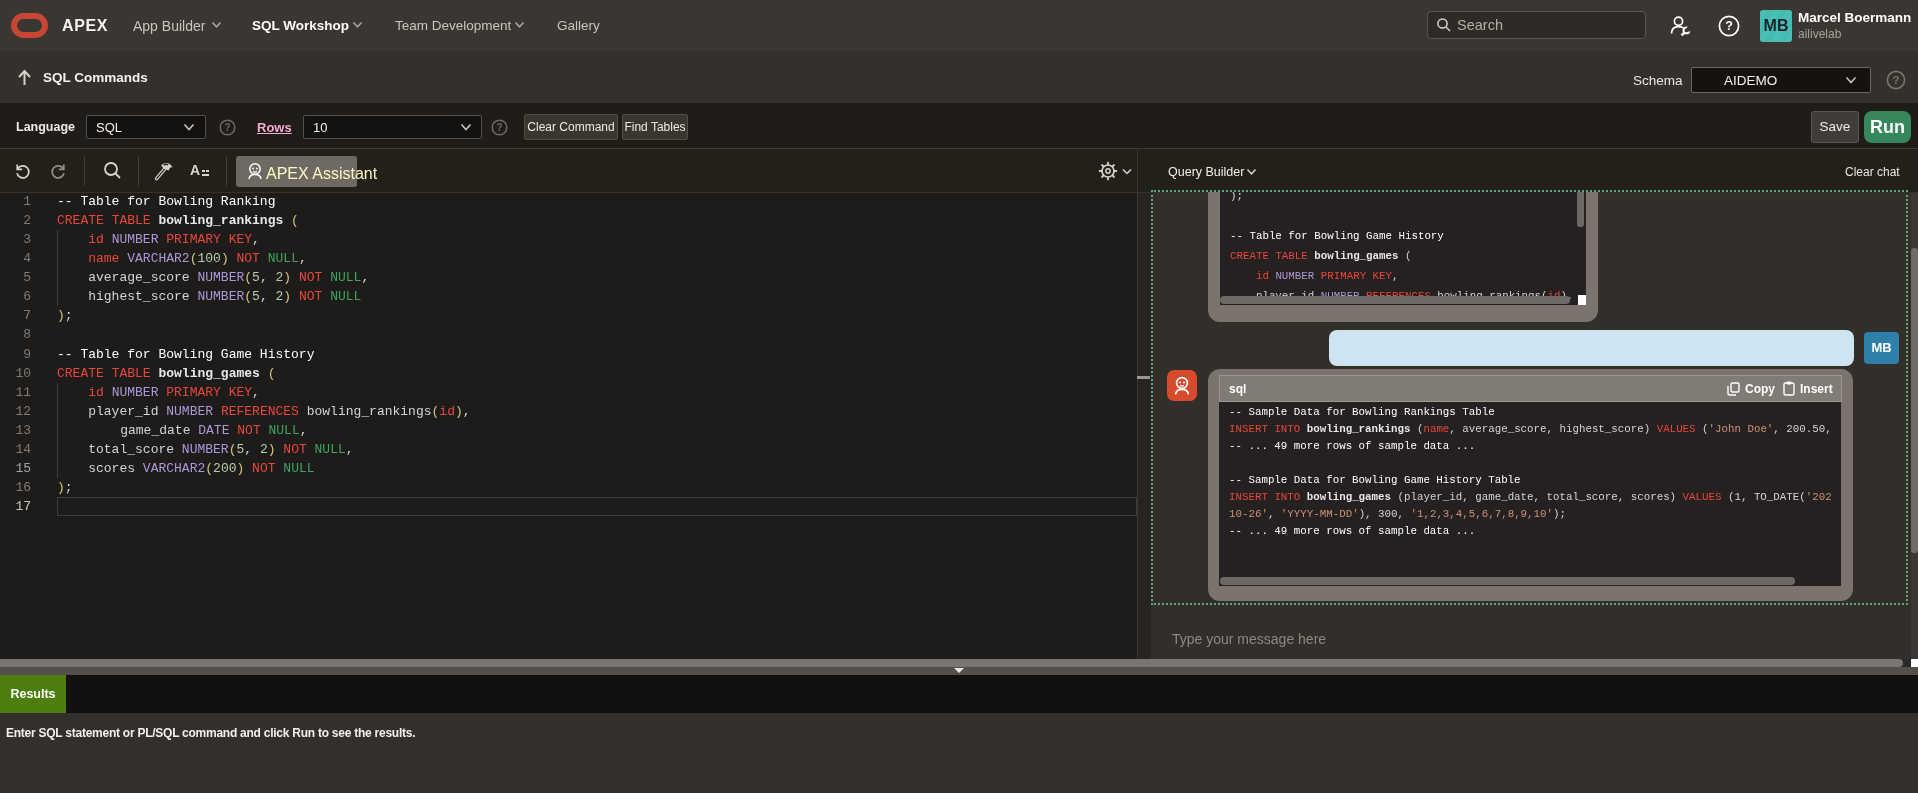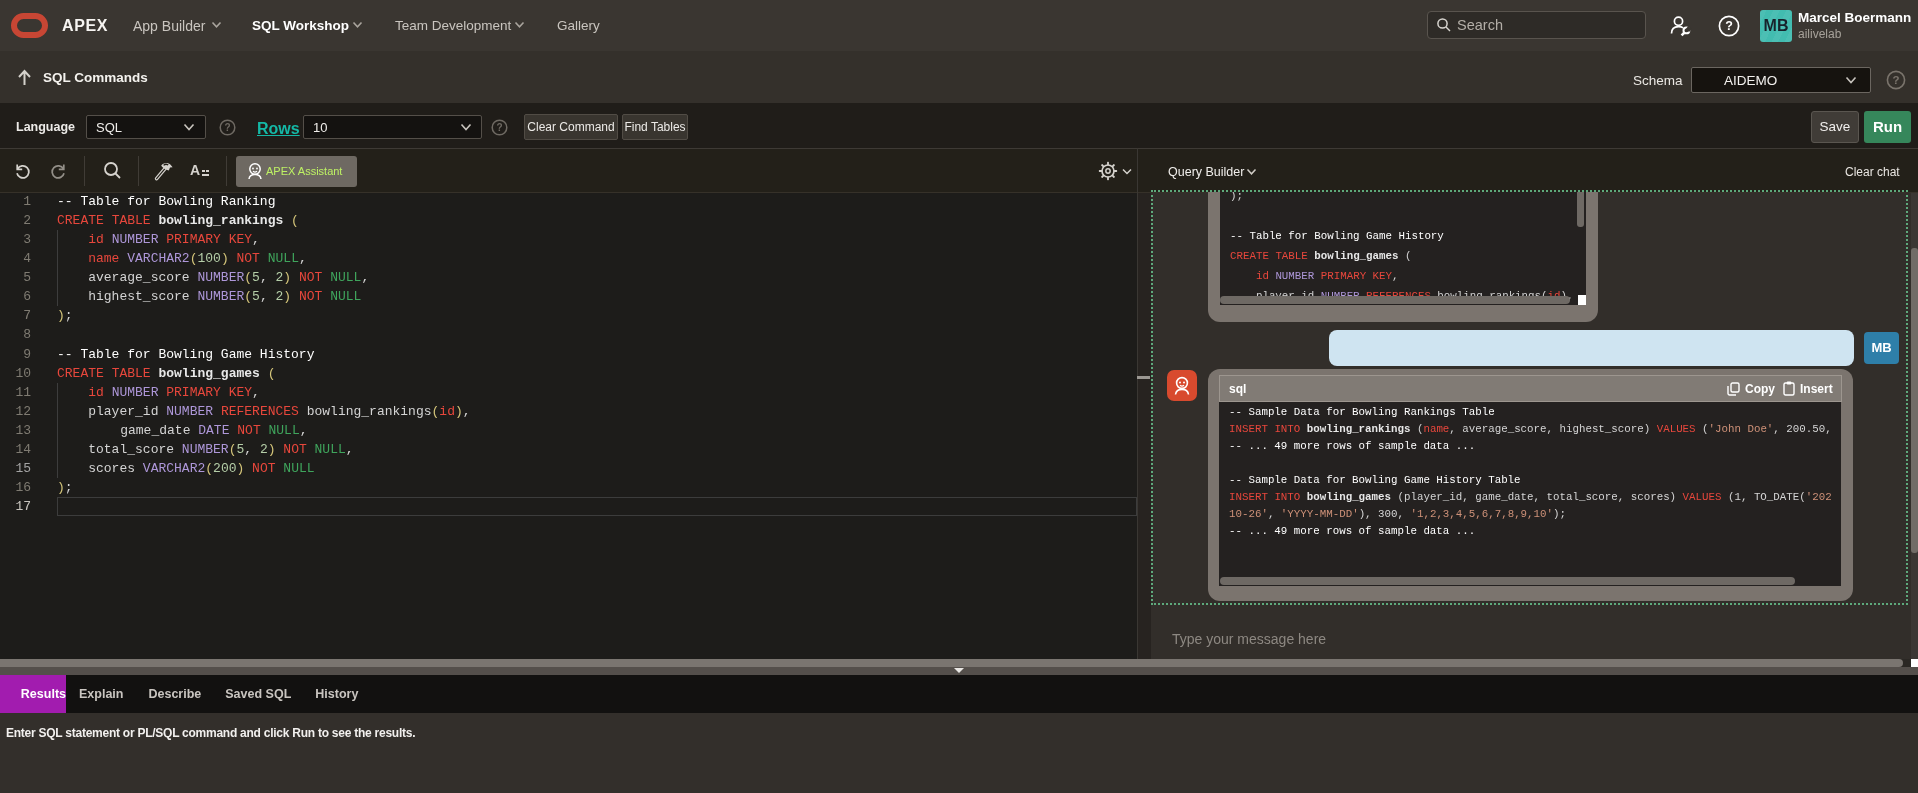--- a/index.html
+++ b/index.html
@@ -79,34 +79,34 @@
   <div class="abs" style="left:16px;top:120px;font-size:12.5px;font-weight:bold;color:#edebe8;">Language</div>
   <div class="abs" style="left:86px;top:115px;width:120px;height:24px;background:#141210;border:1px solid #544f49;border-radius:2px;"></div>
   <div class="abs" style="left:96px;top:120px;font-size:13px;color:#f0eeeb;">SQL</div>
   <svg class="abs" style="left:183px;top:123px;" width="12" height="9" viewBox="0 0 12 9">
       <path d="M1.5 1.5 L6 6.5 L10.5 1.5" fill="none" stroke="#c8c4be" stroke-width="1.6"></path>
     </svg>
   <svg class="abs" style="left:219px;top:119px;" width="17" height="17" viewBox="0 0 17 17">
       <circle cx="8.5" cy="8.5" r="7.3" fill="none" stroke="#6f6a63" stroke-width="1.5"></circle>
       <text x="8.5" y="12.2" text-anchor="middle" font-family="Liberation Sans" font-size="10" font-weight="bold" fill="#6f6a63">?</text>
     </svg>
-  <div class="abs" style="left:257px;top:120px;font-size:16px;font-weight:bold;color:#14b8a6;text-decoration:underline;">Rows</div>
+  <div class="abs" style="left:257px;top:120px;font-size:13px;font-weight:bold;color:#f9a8d4;text-decoration:underline;">Rows</div>
   <div class="abs" style="left:303px;top:115px;width:179px;height:24px;background:#141210;border:1px solid #544f49;border-radius:2px;"></div>
   <div class="abs" style="left:313px;top:120px;font-size:13px;color:#f0eeeb;">10</div>
   <svg class="abs" style="left:460px;top:123px;" width="12" height="9" viewBox="0 0 12 9">
       <path d="M1.5 1.5 L6 6.5 L10.5 1.5" fill="none" stroke="#c8c4be" stroke-width="1.6"></path>
     </svg>
   <svg class="abs" style="left:491px;top:119px;" width="17" height="17" viewBox="0 0 17 17">
       <circle cx="8.5" cy="8.5" r="7.3" fill="none" stroke="#6f6a63" stroke-width="1.5"></circle>
       <text x="8.5" y="12.2" text-anchor="middle" font-family="Liberation Sans" font-size="10" font-weight="bold" fill="#6f6a63">?</text>
     </svg>
   <div class="abs" style="left:524px;top:114px;width:94px;height:26px;background:#39352f;border:1px solid #514c45;border-radius:2px;font-size:12px;color:#eceae7;text-align:center;line-height:24px;">Clear Command</div>
   <div class="abs" style="left:622px;top:114px;width:66px;height:26px;background:#39352f;border:1px solid #514c45;border-radius:2px;font-size:12px;color:#eceae7;text-align:center;line-height:24px;">Find Tables</div>
   <div class="abs" style="left:1811px;top:111px;width:48px;height:32px;background:#403c37;border:1px solid #5a5650;border-radius:3px;font-size:13.5px;color:#f0eeec;text-align:center;line-height:30px;">Save</div>
-  <div class="abs" style="left:1864px;top:111px;width:47px;height:32px;background:#36875b;border-radius:3px;font-size:15px;font-weight:bold;color:#ffffff;text-align:center;line-height:32px;">Run</div>
+  <div class="abs" style="left:1864px;top:111px;width:47px;height:32px;background:#36875b;border-radius:8px;font-size:18px;font-weight:bold;color:#ffffff;text-align:center;line-height:32px;">Run</div>
 
   <div class="abs" style="left:0;top:148px;width:1918px;height:45px;background:#232019;border-top:1px solid #3e3a35;border-bottom:1px solid #363129;"></div>
 
   <svg class="abs" style="left:14px;top:162px;" width="18" height="18" viewBox="0 0 18 18">
       <path d="M3.2 2.4 L3.2 7.4 L8.2 7.4" fill="none" stroke="#d6d3ce" stroke-width="1.7"></path>
       <path d="M3.6 7 A6 6 0 1 1 3 11.2" fill="none" stroke="#d6d3ce" stroke-width="1.7"></path>
     </svg>
   <svg class="abs" style="left:49px;top:162px;" width="18" height="18" viewBox="0 0 18 18">
       <g transform="scale(-1,1) translate(-18,0)">
         <path d="M3.2 2.4 L3.2 7.4 L8.2 7.4" fill="none" stroke="#938f88" stroke-width="1.7"></path>
@@ -132,21 +132,21 @@
 
   <div class="abs" style="left:226px;top:156px;width:1px;height:30px;background:#403c36;"></div>
   <div class="abs" style="left:236px;top:156px;width:121px;height:31px;background:#6e6962;border-radius:3px;"></div>
   <svg class="abs" style="left:245px;top:161px;" width="20" height="20" viewBox="0 0 20 20">
     <circle cx="10" cy="8" r="5.2" fill="none" stroke="#ffffff" stroke-width="1.5"></circle>
     <circle cx="8" cy="7.5" r="0.9" fill="#ffffff"></circle>
       <circle cx="12" cy="7.5" r="0.9" fill="#ffffff"></circle>
     <path d="M8 10.2 C9.2 11.2 10.8 11.2 12 10.2" fill="none" stroke="#ffffff" stroke-width="1.2"></path>
     <path d="M4 18 C4.5 14.8 7 13.6 10 13.6 C13 13.6 15.5 14.8 16 18" fill="none" stroke="#ffffff" stroke-width="1.5"></path>
   </svg>
-  <div class="abs" style="left:266px;top:165px;font-size:11px;color:#bef264;">APEX Assistant</div>
+  <div class="abs" style="left:266px;top:165px;font-size:16px;color:#fef9c3;">APEX Assistant</div>
   <svg class="abs" style="left:1098px;top:161px;" width="20" height="20" viewBox="0 0 24 24">
       <circle cx="12" cy="12" r="7.2" fill="none" stroke="#d6d3ce" stroke-width="2"></circle>
       <circle cx="12" cy="12" r="2.6" fill="none" stroke="#d6d3ce" stroke-width="1.8"></circle>
       <rect x="10.9" y="1" width="2.2" height="4" rx="0.8" fill="#d6d3ce" transform="rotate(0 12 12)"></rect>
       <rect x="10.9" y="1" width="2.2" height="4" rx="0.8" fill="#d6d3ce" transform="rotate(45 12 12)"></rect>
       <rect x="10.9" y="1" width="2.2" height="4" rx="0.8" fill="#d6d3ce" transform="rotate(90 12 12)"></rect>
       <rect x="10.9" y="1" width="2.2" height="4" rx="0.8" fill="#d6d3ce" transform="rotate(135 12 12)"></rect>
       <rect x="10.9" y="1" width="2.2" height="4" rx="0.8" fill="#d6d3ce" transform="rotate(180 12 12)"></rect>
       <rect x="10.9" y="1" width="2.2" height="4" rx="0.8" fill="#d6d3ce" transform="rotate(225 12 12)"></rect>
       <rect x="10.9" y="1" width="2.2" height="4" rx="0.8" fill="#d6d3ce" transform="rotate(270 12 12)"></rect>
@@ -261,18 +261,17 @@
 
   <div class="abs" style="left:1911px;top:193px;width:7px;height:466px;background:#3b3734;"></div>
   <div class="abs" style="left:1911px;top:248px;width:7px;height:305px;background:#716c67;border-radius:3px;"></div>
 
   <div class="abs" style="left:0;top:659px;width:1918px;height:8px;background:#2b2824;"></div>
   <div class="abs" style="left:0;top:659px;width:1903px;height:8px;background:#7a7570;border-radius:0 4px 4px 0;"></div>
   <div class="abs" style="left:1911px;top:659px;width:7px;height:8px;background:#ffffff;"></div>
   <div class="abs" style="left:0;top:667px;width:1918px;height:8px;background:#544f4b;"></div>
   <div class="abs" style="left:954px;top:668px;width:0;height:0;border-left:5px solid transparent;border-right:5px solid transparent;border-top:5.5px solid #e9e7e4;"></div>
   <div class="abs" style="left:0;top:675px;width:1918px;height:38px;background:#121110;"></div>
-  <div class="abs" style="left:0;top:675px;width:66px;height:38px;background:#a21caf;font-size:12.5px;font-weight:bold;color:#ffffff;text-align:right;line-height:38px;">Results</div>
-  <div class="abs" style="left:66px;top:675px;font-size:12.5px;font-weight:bold;color:#c9c5c0;line-height:38px;"><span style="padding:0 13px;">Explain</span><span style="padding:0 12px;">Describe</span><span style="padding:0 12px;">Saved SQL</span><span style="padding:0 12px;">History</span></div>
+  <div class="abs" style="left:0;top:675px;width:66px;height:38px;background:#4d7c0f;font-size:12.5px;font-weight:bold;color:#ffffff;text-align:center;line-height:38px;">Results</div>
   <div class="abs" style="left:0;top:713px;width:1918px;height:80px;background:#332f2b;"></div>
   <div class="abs" style="left:6px;top:726px;font-size:12px;font-weight:600;letter-spacing:-0.25px;color:#f2f0ee;">Enter SQL statement or PL/SQL command and click Run to see the results.</div>
 
 </div>
 
 </body></html>

